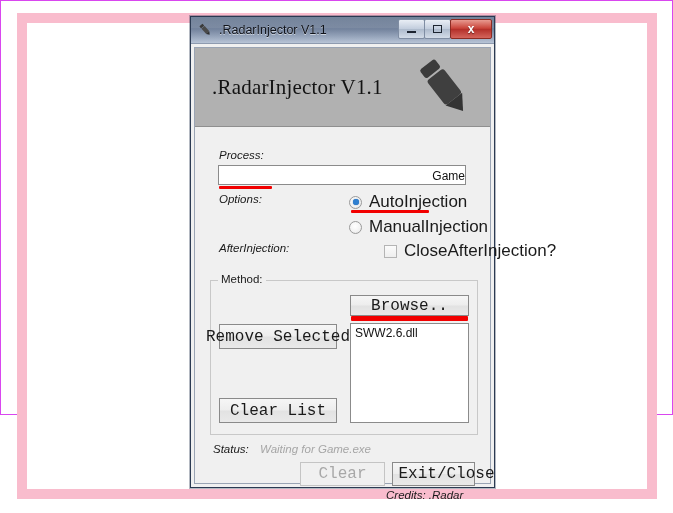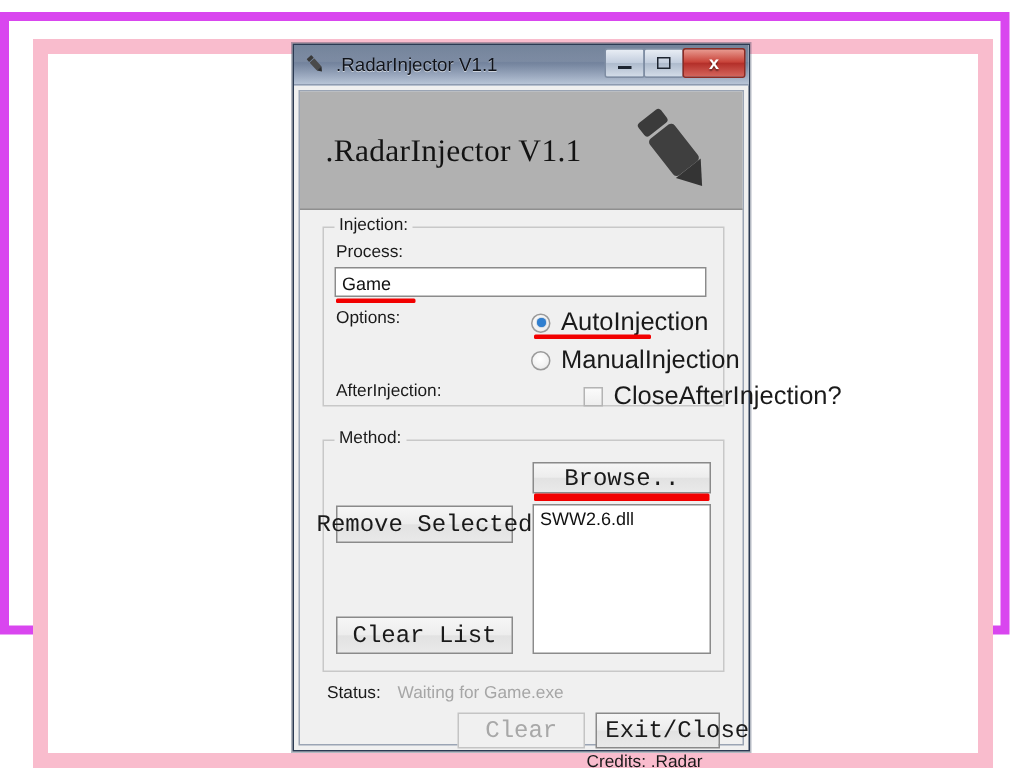--- a/index.html
+++ b/index.html
@@ -7,23 +7,22 @@
     width:673px;height:513px;overflow:hidden;
     background:#ffffff;
     font-family:"Liberation Sans", sans-serif;
     -webkit-font-smoothing:antialiased;
   }
 
   
   #page-frame{
     position:absolute;left:0;top:0;width:673px;height:415px;
     box-sizing:border-box;
-    border:6px solid #d946ef;
-    background:#ffffff;
-    margin-top:8px;
+    border:1px solid #d946ef;
+    background:#ffffff;
   }
   #white-margin{
     position:absolute;left:2px;top:2px;right:2px;bottom:2px;
     background:#ffffff;
   }
   #pink-frame{
     position:absolute;left:16px;top:12px;
     width:640px;height:486px;
     box-sizing:border-box;
     border:10px solid #f9bccd;
@@ -128,20 +127,21 @@
     background:#f0f0f0;
     padding:0 3px;
     font-size:11.5px;color:#1a1a1a;
     white-space:nowrap;
   }
 
   .lbl{
     position:absolute;
     font-size:11.5px;color:#1a1a1a;
     white-space:nowrap;
+    font-style:italic;
   }
   .lbl-dim{color:#a6a6a6;}
 
   
   #process-input{
     position:absolute;
     background:#ffffff;
     border:1px solid #8b8b8b;
     box-sizing:border-box;
     font-size:12px;color:#111111;
@@ -247,27 +247,24 @@
           <svg viewBox="0 0 62 64" width="62" height="64">
             <g transform="rotate(-38 31 32)">
               <rect x="21" y="3" width="19" height="11" rx="2.5" fill="#3b3b3b"></rect>
               <rect x="20" y="16" width="21" height="31" rx="3" fill="#3f3f3f"></rect>
               <polygon points="20,47 41,47 30.5,62" fill="#343434"></polygon>
             </g>
           </svg>
         </span>
       </div>
 
-      <div class="groupbox" style="left:15px;top:90px;width:268px;height:120px;">
-        <span class="group-legend">Injection:</span>
-      </div>
 
       <span class="lbl" style="left:24px;top:101px;">Process:</span>
 
-      <input id="process-input" style="left: 23px; top: 117px; width: 248px; height: 20px;" value="Game">
+      <input id="process-input" style="left: 23px; top: 117px; width: 248px; height: 20px; text-align: right;" value="Game">
       <span class="annot" style="left:24px;top:138px;width:53px;height:3px;"></span>
 
       <span class="lbl" style="left:24px;top:145px;">Options:</span>
 
       <div class="radio-row" style="left:154px;top:144px;">
         <span class="radio-dot checked"></span>
         <span class="ctl-text">AutoInjection</span>
       </div>
       <span class="annot" style="left:156px;top:162px;width:78px;height:3px;"></span>
 

